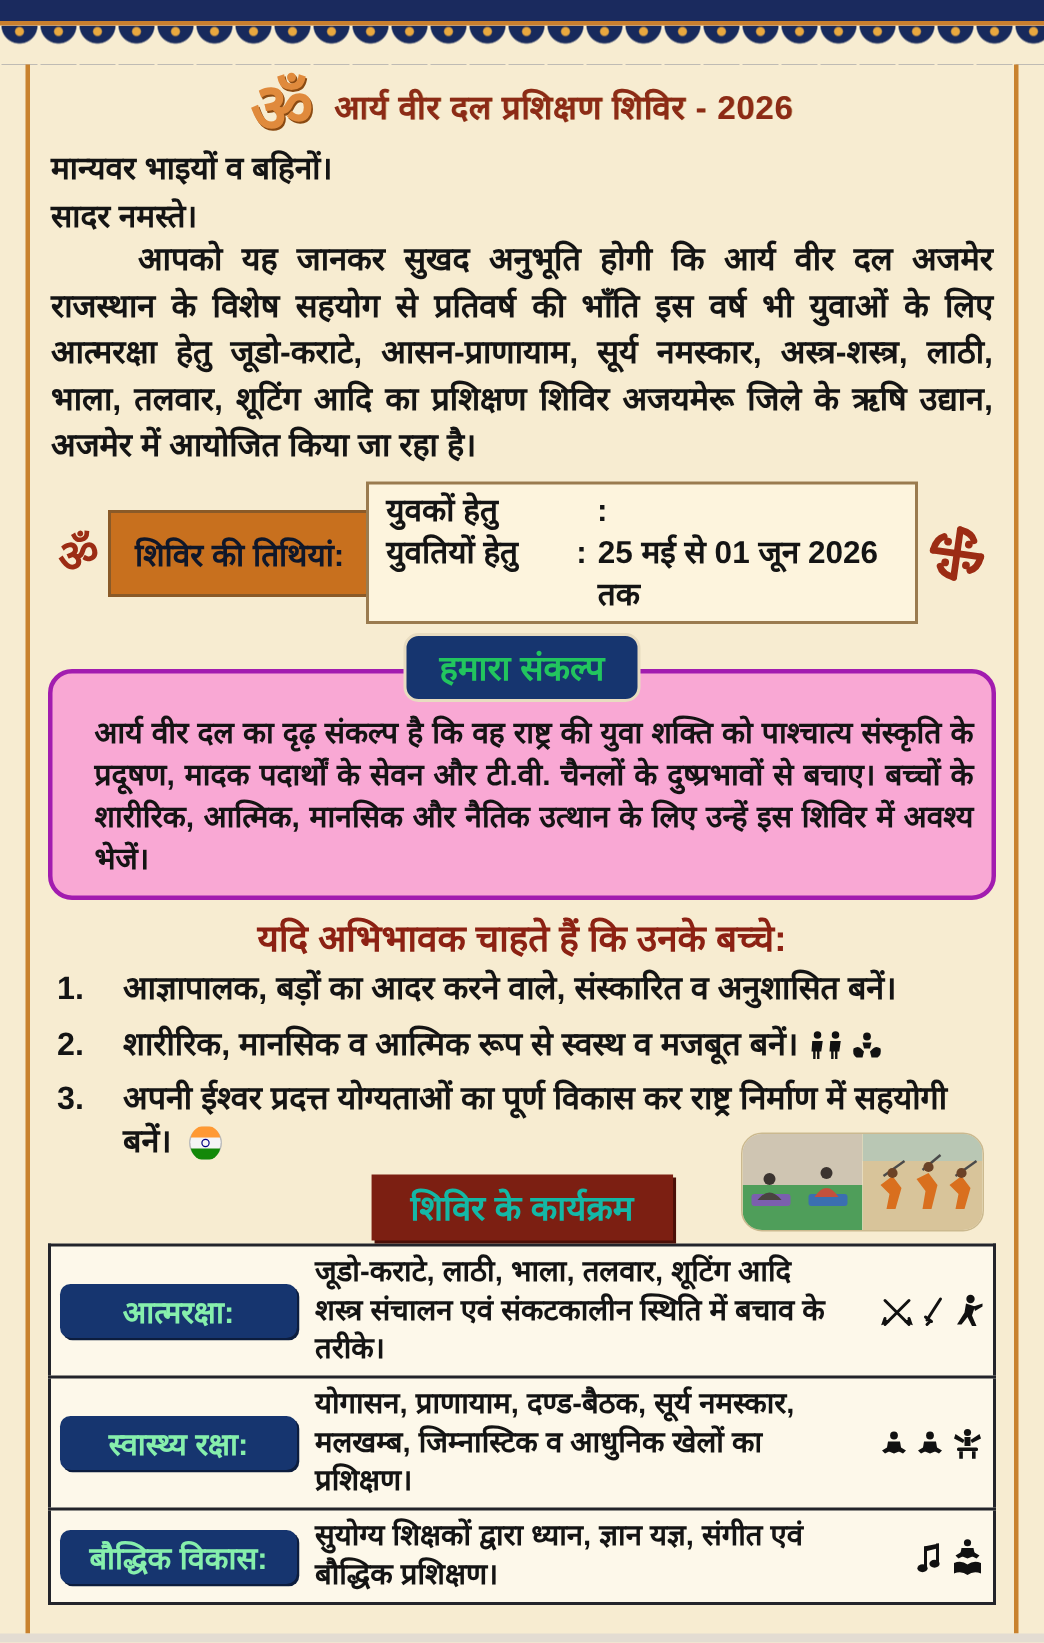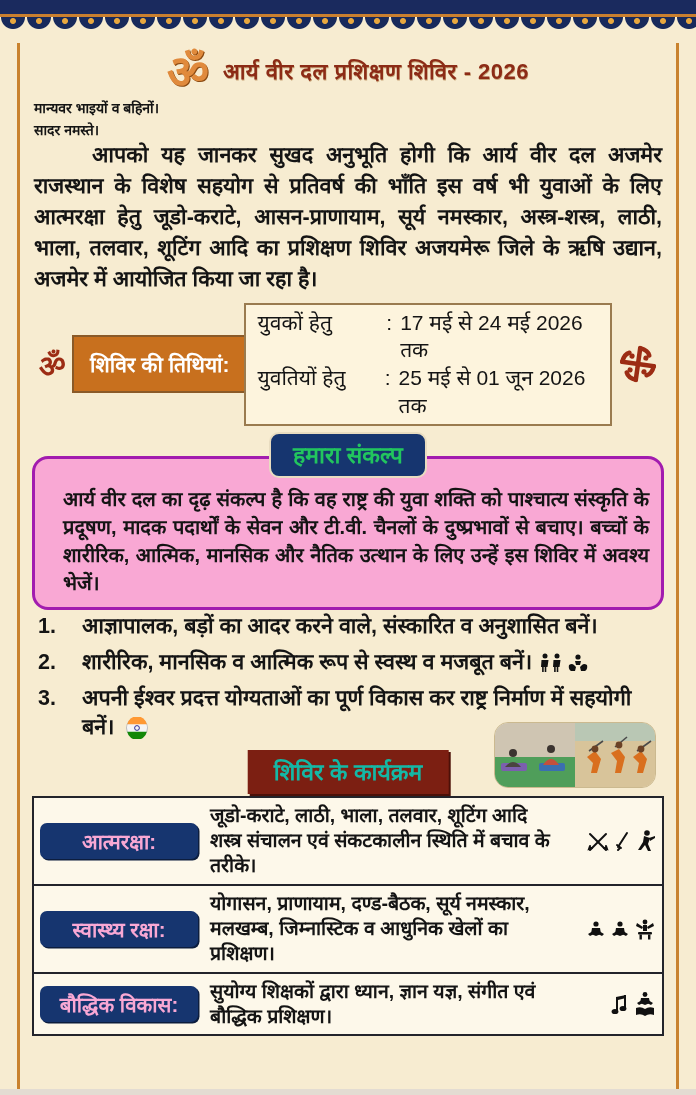--- a/index.html
+++ b/index.html
@@ -33,39 +33,39 @@
   .titlerow{display:flex;align-items:center;justify-content:center;gap:14px;margin-top:4px;}
   .om-big{
     font-size:46px;font-weight:bold;color:#e08a3c;
     text-shadow:1px 1px 0 #8a4a12;line-height:1;
   }
   h1.title{
     margin:0;font-size:22px;line-height:1.25;color:#8c2b16;font-weight:800;
     letter-spacing:0.5px;text-shadow:0.5px 0.5px 0 #caa87c;
   }
 
-  .greet{font-size:14px;font-weight:700;line-height:1.32;margin:4px 2px 0 2px;}
+  .greet{font-size:21px;font-weight:700;line-height:1.32;margin:4px 2px 0 2px;}
   .para{
     font-size:21.5px;font-weight:700;line-height:1.44;text-align:justify;
     margin:0 2px;text-indent:58px;
   }
 
   
   .dates-strip{display:flex;align-items:center;margin:8px 0 0 0;}
   .om-small{font-size:30px;font-weight:bold;color:#9c2c14;width:40px;text-align:center;transform:rotate(-12deg);}
   .dates-label{
-    background:#c8701e;color:#ffffff;font-size:21px;font-weight:800;
+    background:#c8701e;color:#0f172a;font-size:21px;font-weight:800;
     border:2px solid #8a5a28;border-right:none;
     padding:13px 14px 13px 16px;white-space:nowrap;
   }
   .dates-vals{
     background:#fdf4dd;border:2px solid #9a7b4f;
     padding:4px 12px;flex:1;
   }
-  .dates-row{display:flex;font-size:21px;font-weight:400;line-height:1.32;}
+  .dates-row{display:flex;font-size:21px;font-weight:700;line-height:1.32;}
   .dates-row .g{width:132px;}
   .dates-row .c{width:24px;text-align:center;}
   .swastika-wrap{width:52px;display:flex;justify-content:center;}
 
   
   .badge{
     position:relative;z-index:3;margin:6px auto -22px auto;width:fit-content;
     background:#16356f;color:#22c55e;font-size:23px;font-weight:800;
     padding:4px 22px 6px 22px;border-radius:10px;border:2px solid #e8dcc0;
   }
@@ -98,21 +98,21 @@
   }
   .photo svg{display:block;}
 
   table.prog{
     width:100%;border-collapse:collapse;margin-top:2px;
     border:2.5px solid #23242b;background:#fdf8ea;
   }
   table.prog td{border-top:2.5px solid #23242b;padding:5px 6px;vertical-align:middle;margin-top:26px;}
   table.prog tr:first-child td{border-top:none;}
   .prog-label{
-    background:#16356f;color:#f9a8d4;font-size:20.5px;font-weight:800;
+    background:#16356f;color:#86efac;font-size:20.5px;font-weight:800;
     border-radius:7px;padding:4px 8px;text-align:center;white-space:nowrap;
     box-shadow:1.5px 1.5px 0 #0c1d3e;
   }
   td.prog-label-cell{width:158px;padding:6px 4px 6px 6px;}
   .prog-text{font-size:19.5px;font-weight:700;line-height:1.3;}
   td.prog-icons-cell{width:84px;text-align:right;padding-right:8px;}
   .icon-stack{display:flex;gap:4px;justify-content:flex-end;align-items:flex-end;flex-wrap:wrap;}
   .bottom-strip{position:absolute;left:0;right:0;bottom:0;height:6px;background:#e3dcd2;}
 
   .ico{display:inline-block;}
@@ -137,21 +137,20 @@
 
       <p class="para">आपको यह जानकर सुखद अनुभूति होगी कि आर्य वीर दल अजमेर राजस्थान के विशेष सहयोग से प्रतिवर्ष की भाँति इस वर्ष भी युवाओं के लिए आत्मरक्षा हेतु जूडो-कराटे, आसन-प्राणायाम, सूर्य नमस्कार, अस्त्र-शस्त्र, लाठी, भाला, तलवार, शूटिंग आदि का प्रशिक्षण शिविर अजयमेरू जिले के ऋषि उद्यान, अजमेर में आयोजित किया जा रहा है।</p>
 
       <div class="dates-strip">
         <span class="om-small">ॐ</span>
         <div class="dates-label">शिविर की तिथियां:</div>
         <div class="dates-vals">
           <div class="dates-row">
             <span class="g">युवकों हेतु</span>
             <span class="c">:</span>
-            <span class="v">17 मई से 24 मई 2026 तक</span>
           </div>
           <div class="dates-row">
             <span class="g">युवतियों हेतु</span>
             <span class="c">:</span>
             <span class="v">25 मई से 01 जून 2026 तक</span>
           </div>
         </div>
         <div class="swastika-wrap">
           <svg width="40" height="40" viewBox="0 0 40 40" style="transform:rotate(8deg)">
             <g stroke="#9c2c14" stroke-width="4.5" fill="none" stroke-linecap="round">
@@ -170,20 +169,21 @@
             </g>
           </svg>
         </div>
       </div>
 
       <div class="badge">हमारा संकल्प</div>
       <div class="sankalp-box">
         <p class="sankalp-text">आर्य वीर दल का दृढ़ संकल्प है कि वह राष्ट्र की युवा शक्ति को पाश्चात्य संस्कृति के प्रदूषण, मादक पदार्थों के सेवन और टी.वी. चैनलों के दुष्प्रभावों से बचाए। बच्चों के शारीरिक, आत्मिक, मानसिक और नैतिक उत्थान के लिए उन्हें इस शिविर में अवश्य भेजें।</p>
       </div>
 
+      <div class="red-heading">यदि अभिभावक चाहते हैं कि उनके बच्चे:</div>
       <ol class="wishes">
         <li>
           <span class="num">1.</span>
           <span class="txt">आज्ञापालक, बड़ों का आदर करने वाले, संस्कारित व अनुशासित बनें।</span>
         </li>
         <li>
           <span class="num">2.</span>
           <span class="txt"><span>शारीरिक, मानसिक व आत्मिक रूप से स्वस्थ व मजबूत बनें।</span><span class="inline-icons">
             <svg class="ico" width="26" height="20" viewBox="0 0 26 20">
                   <g fill="#111">

